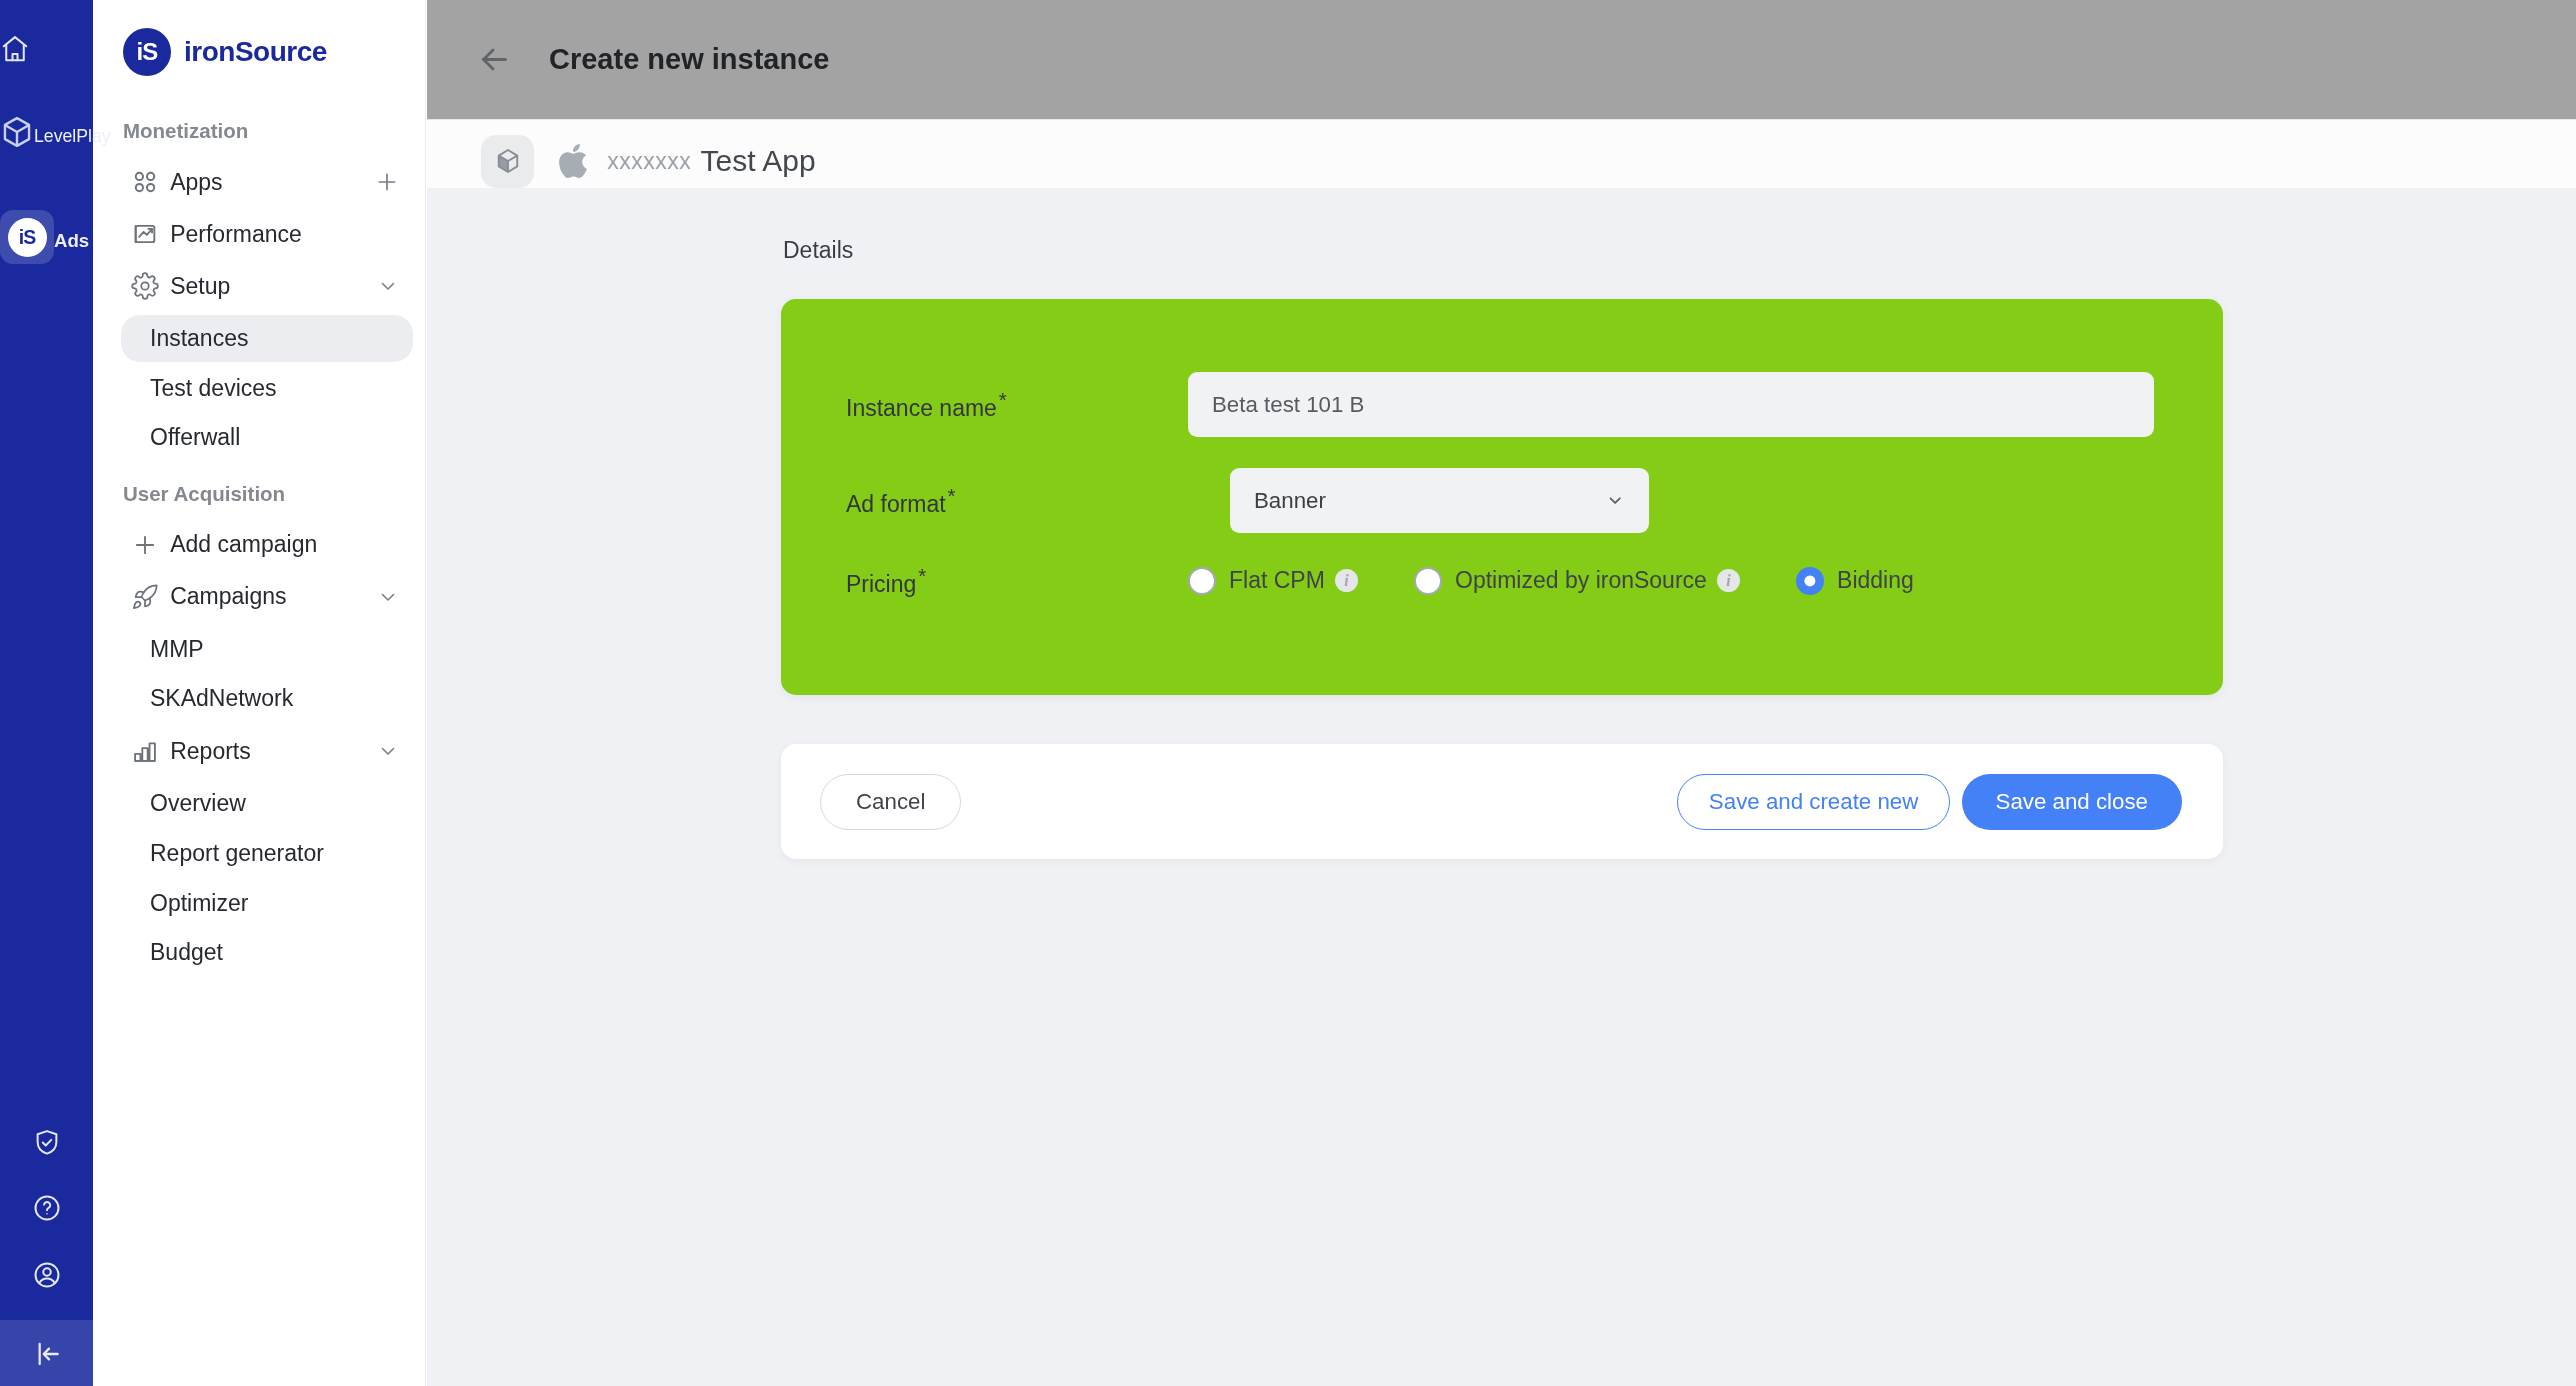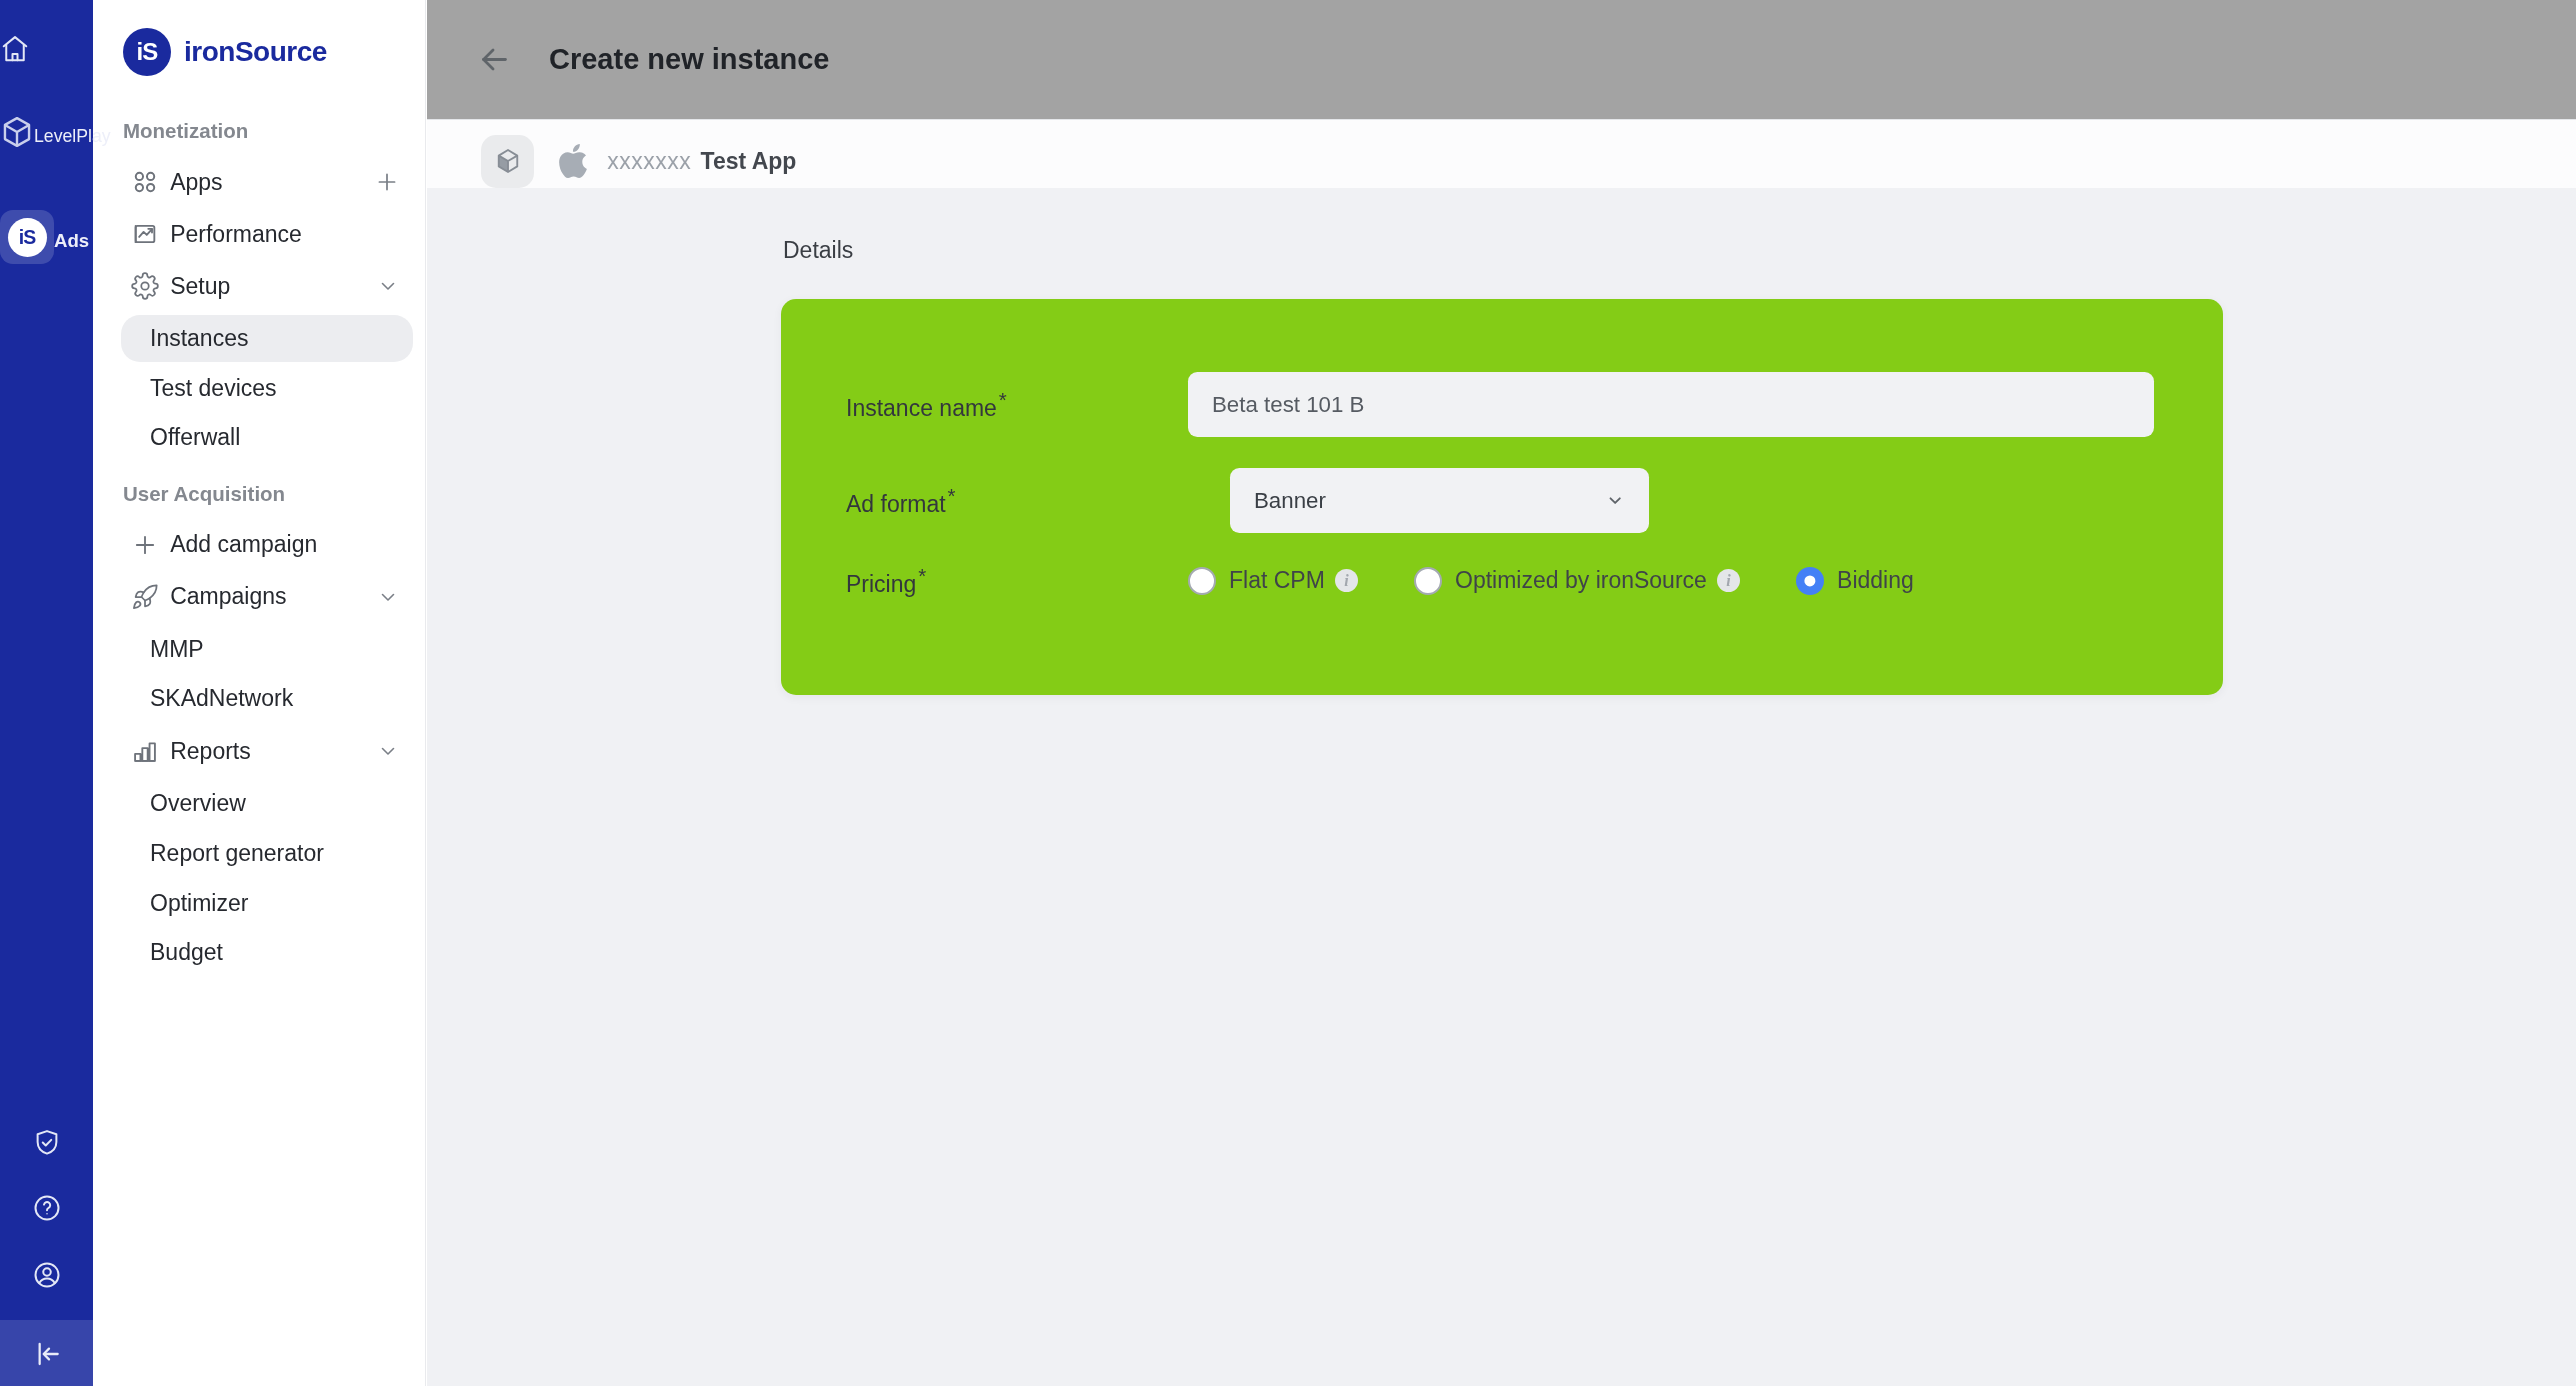--- a/index.html
+++ b/index.html
@@ -48,21 +48,21 @@
 
   
   .main{position:absolute;left:427px;top:0;right:0;bottom:0;}
   .main-header{height:120px;background:#a3a3a3;border-bottom:0.9px solid var(--divider);display:flex;align-items:center;padding-left:47px;}
   .back-btn{width:41px;height:41px;display:flex;align-items:center;justify-content:center;cursor:pointer;flex:none;}
   .page-title{font-size:29px;font-weight:bold;color:#202328;margin-left:34px;}
   .app-bar{height:83px;background:#FCFCFD;border-bottom:0.9px solid #DFE2E7;display:flex;align-items:center;padding-left:54px;cursor:pointer;}
   .app-badge{width:53px;height:53px;border-radius:15px;background:#EAEBED;display:flex;align-items:center;justify-content:center;flex:none;}
   .apple-wrap{margin-left:22.3px;flex:none;}
   .app-id{margin-left:17px;font-size:23px;color:#9BA1A9;letter-spacing:0.5px;}
-  .app-name{margin-left:9.3px;font-size:23px;font-weight:700;color:#43474E;}
+  .app-name{margin-left:9.3px;font-size:30px;font-weight:400;color:#43474E;}
 
   .content{position:absolute;left:0;right:0;top:188px;bottom:0;background:var(--content-bg);}
   .details-label{position:absolute;left:356px;top:49px;font-size:23px;color:#3A3E44;}
   .form-card{position:absolute;left:354px;top:111px;width:1442px;height:396px;background:#84cc16;border-radius:15px;box-shadow:0 2.8px 9.3px rgba(35,40,60,.05);padding:73px 0 0 65px;}
   .form-row{display:flex;align-items:center;margin-bottom:31px;}
   .field-label{width:342px;font-size:23px;color:#33373D;flex:none;}
   .req{color:#33373D;font-size:20.5px;vertical-align:super;margin-left:1.9px;}
   .text-input{width:966px;height:65px;background:var(--field-bg);border:none;border-radius:9.3px;font-size:22.3px;color:#565B62;padding:0 24px;font-family:"Liberation Sans",sans-serif;outline:none;}
   .select-box{width:419px;height:65px;background:var(--field-bg);border-radius:9.3px;display:flex;align-items:center;justify-content:space-between;padding:0 22.3px 0 24px;cursor:pointer;margin-left:42px;}
   .select-value{font-size:22.3px;color:#3A3F45;}
@@ -330,15 +330,22 @@
             <span class="info-dot">i</span>
           </span>
           <span class="radio-option">
             <span class="radio checked"></span>
             <span class="radio-label">Bidding</span>
           </span>
         </div>
       </div>
     </div>
 
+    <div class="footer-card">
+      <button class="btn btn-cancel">Cancel</button>
+      <div class="btn-group">
+        <button class="btn btn-outline">Save and create new</button>
+        <button class="btn btn-primary">Save and close</button>
+      </div>
+    </div>
   </section>
 </main>
 
 
 </body></html>

